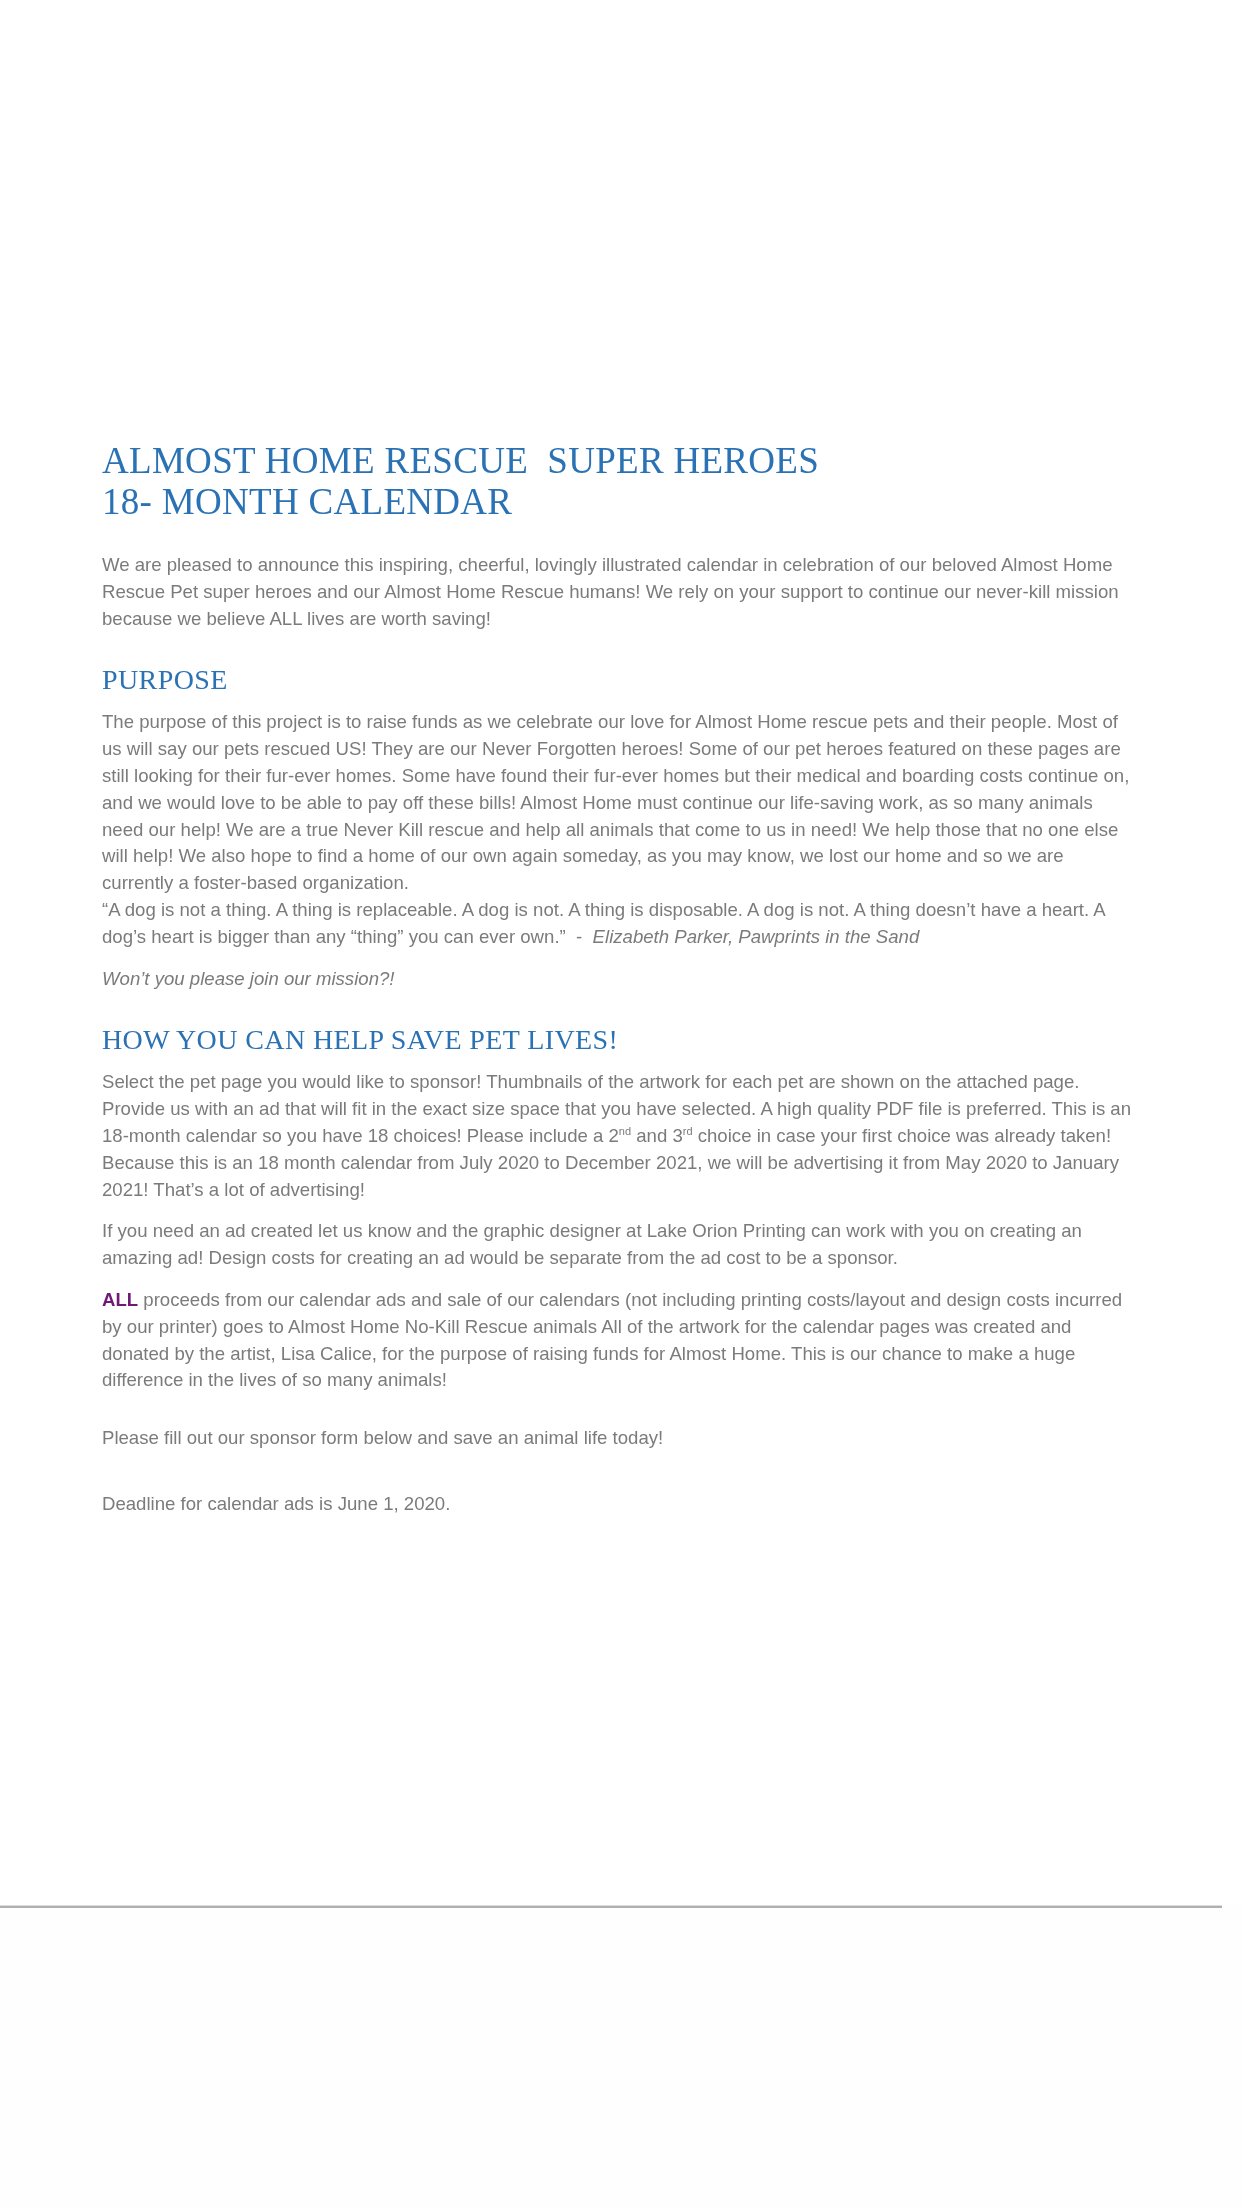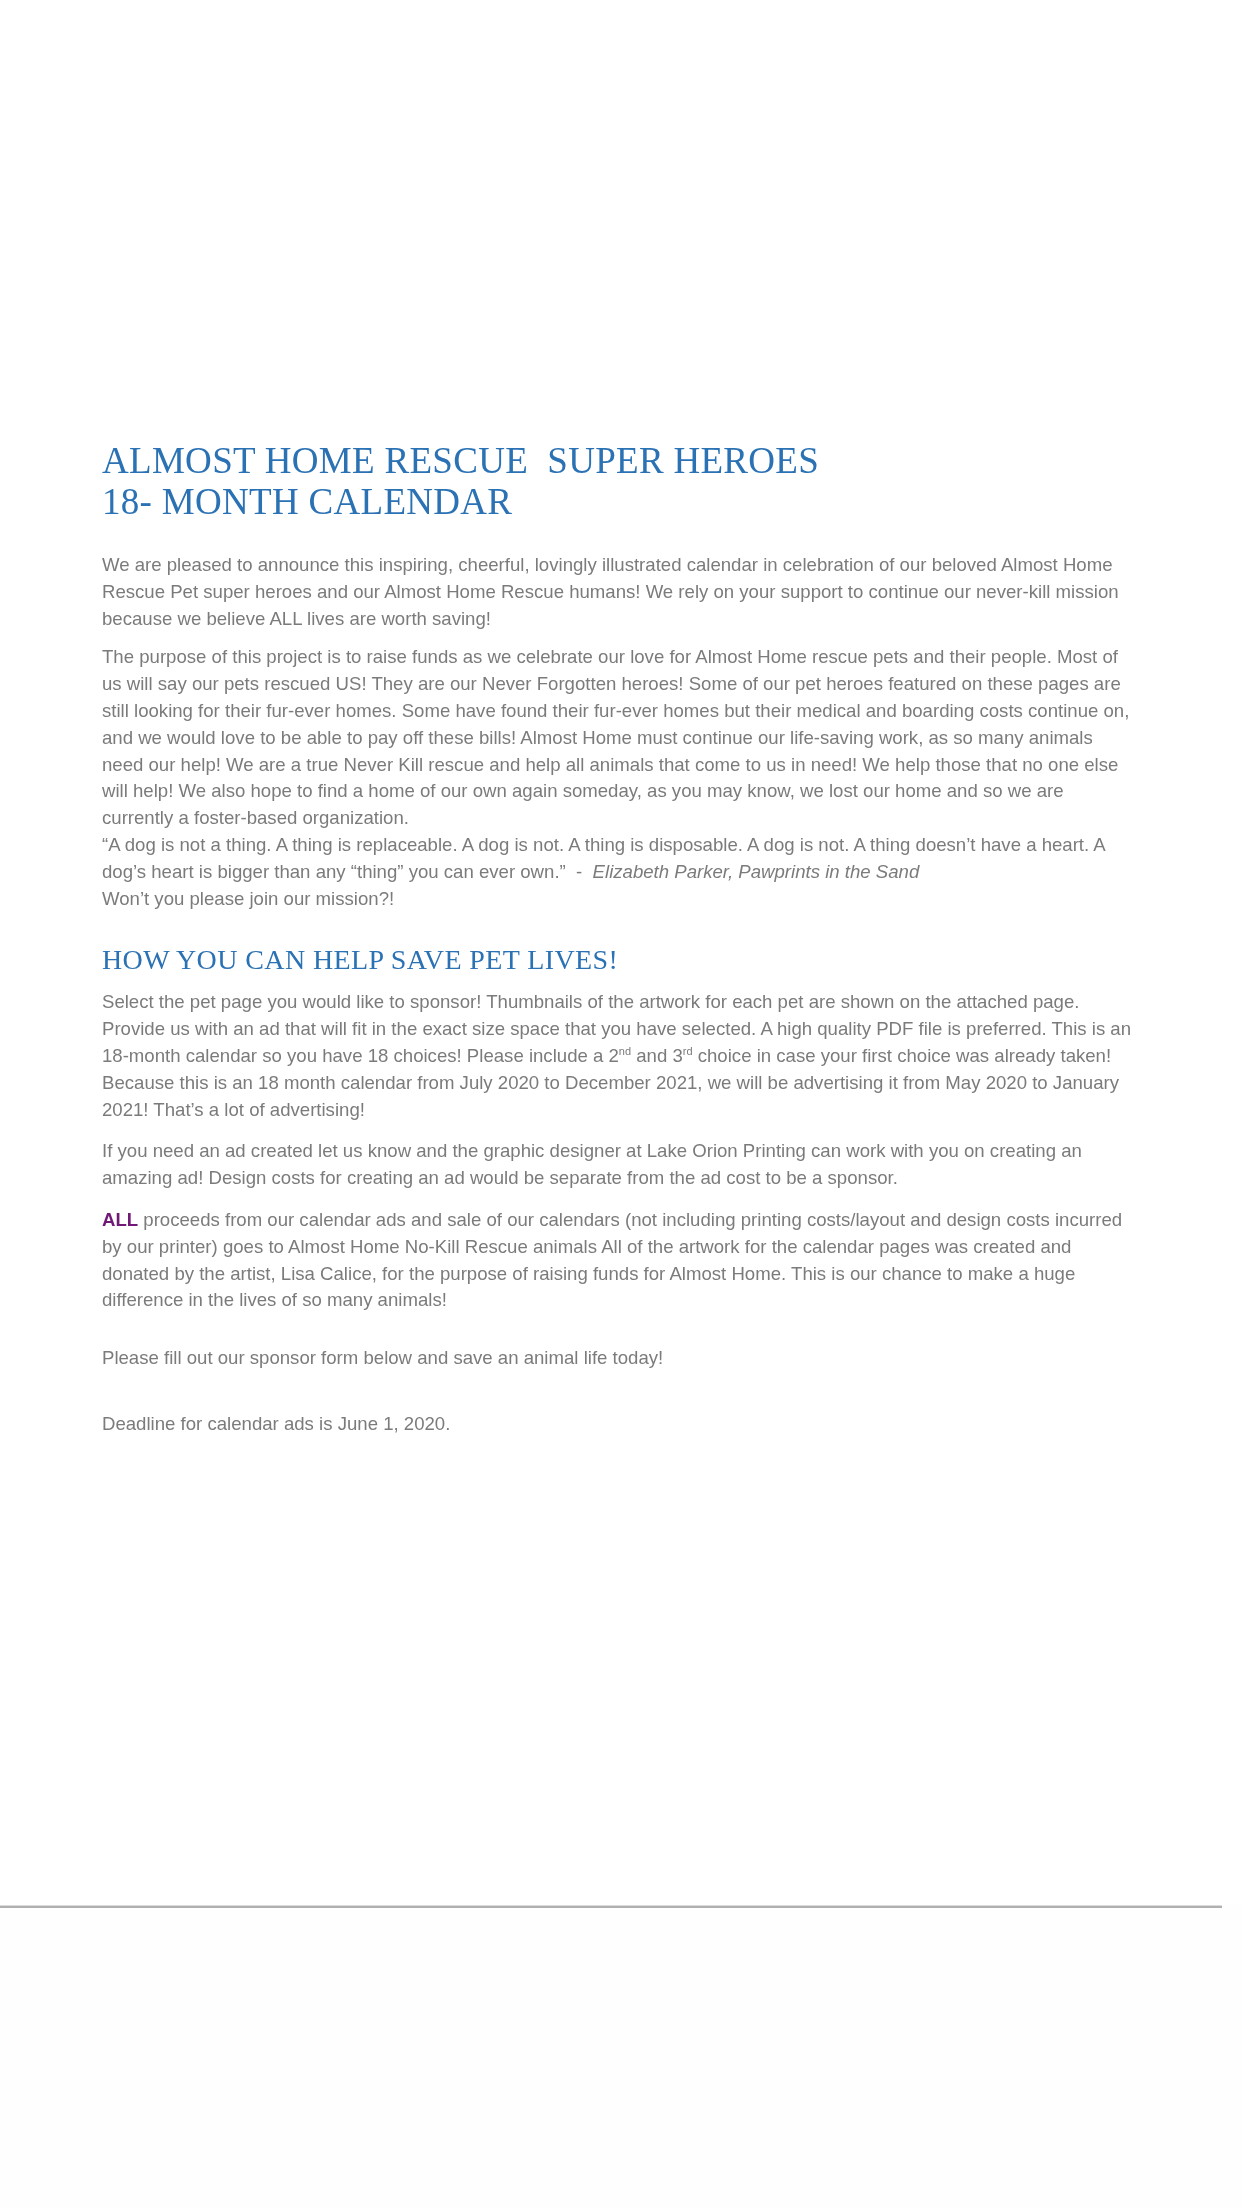--- a/index.html
+++ b/index.html
@@ -76,28 +76,29 @@
 <body>
 
 <div class="page">
   <div class="content">
 
     <h1 class="title"><span>ALMOST HOME RESCUE  SUPER HEROES</span>
 <span>18- MONTH CALENDAR</span></h1>
 
     <p style="margin-top:30px;">We are pleased to announce this inspiring, cheerful, lovingly illustrated calendar in celebration of our beloved Almost Home Rescue Pet super heroes and our Almost Home Rescue humans! We rely on your support to continue our never-kill mission because we believe ALL lives are worth saving!</p>
 
+    <h2 class="section-heading" style="margin-top:31px;">PURPOSE</h2>
 
     <p style="margin-top:12px;">The purpose of this project is to raise funds as we celebrate our love for Almost Home rescue pets and their people. Most of us will say our pets rescued US! They are our Never Forgotten heroes! Some of our pet heroes featured on these pages are still looking for their fur-ever homes. Some have found their fur-ever homes but their medical and boarding costs continue on, and we would love to be able to pay off these bills! Almost Home must continue our life-saving work, as so many animals need our help! We are a true Never Kill rescue and help all animals that come to us in need! We help those that no one else will help! We also hope to find a home of our own again someday, as you may know, we lost our home and so we are currently a foster-based organization.</p>
 
     <p style="">
       <span>“A dog is not a thing. A thing is replaceable. A dog is not. A thing is disposable. A dog is not. A thing doesn’t have a heart. A dog’s heart is bigger than any “thing” you can ever own.”</span><span style="white-space:pre;">  -  </span><span class="italic">Elizabeth Parker, Pawprints in the Sand</span>
     </p>
 
-    <p style="">Won’t you please join our mission?!</p>
+    <p style="margin-top:15px;font-style:italic;">Won’t you please join our mission?!</p>
 
     <h2 class="section-heading" style="margin-top:31px;">HOW YOU CAN HELP SAVE PET LIVES!</h2>
 
     <p style="margin-top:12px;">
       <span>Select the pet page you would like to sponsor! Thumbnails of the artwork for each pet are shown on the attached page. Provide us with an ad that will fit in the exact size space that you have selected. A high quality PDF file is preferred. This is an 18-month calendar so you have 18 choices! Please include a 2</span><sup>nd</sup><span> and 3</span><sup>rd</sup><span> choice in case your first choice was already taken! Because this is an 18 month calendar from July 2020 to December 2021, we will be advertising it from May 2020 to January 2021! That’s a lot of advertising!</span>
     </p>
 
     <p style="margin-top:15px;">If you need an ad created let us know and the graphic designer at Lake Orion Printing can work with you on creating an amazing ad!  Design costs for creating an ad would be separate from the ad cost to be a sponsor.</p>
 
     <p style="margin-top:15px;">

